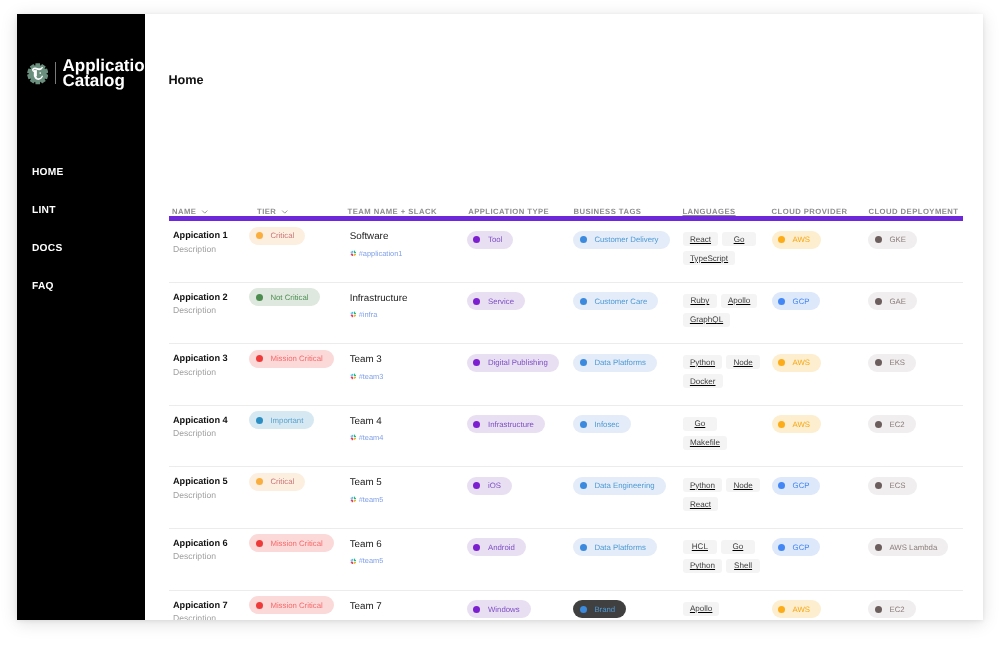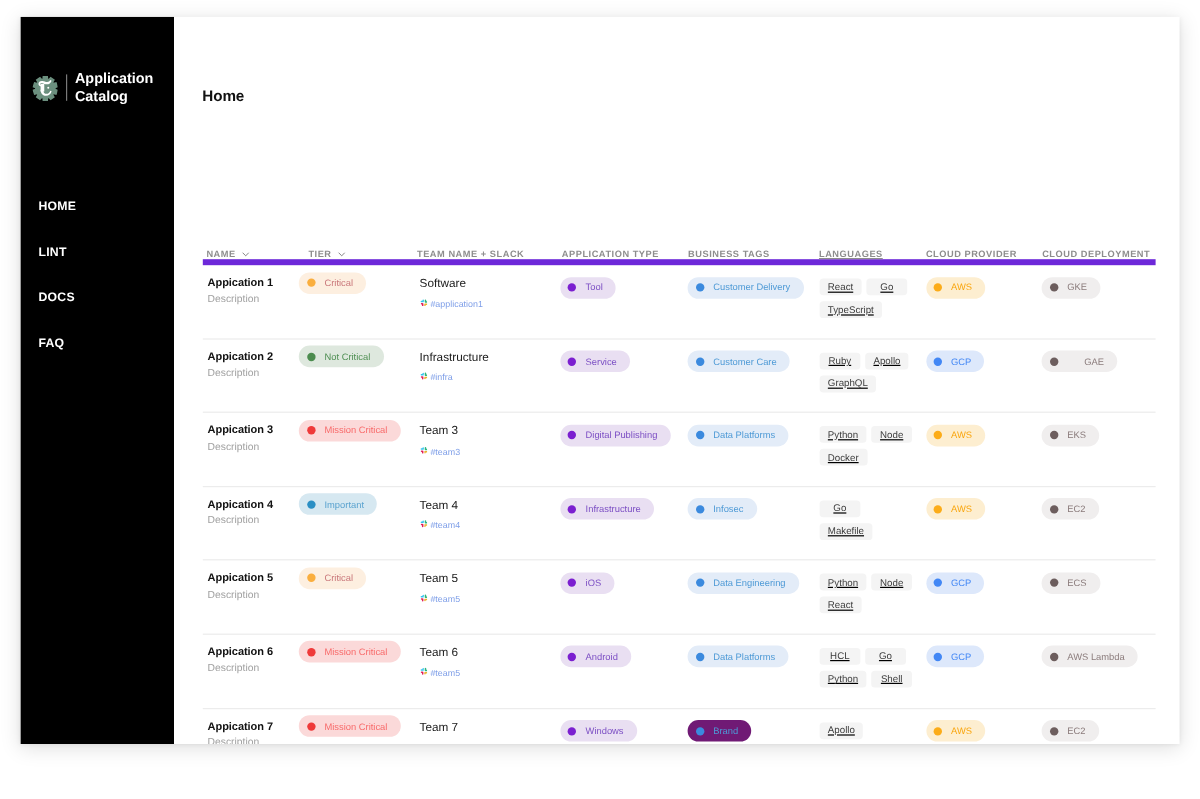--- a/index.html
+++ b/index.html
@@ -7,21 +7,21 @@
        font-family:"Liberation Sans",sans-serif;-webkit-font-smoothing:antialiased;text-rendering:geometricPrecision;}
   .page-bg{position:absolute;inset:0;background:#ffffff;}
   .app{position:absolute;left:17px;top:14px;width:966px;height:606px;background:#fff;
        box-shadow:0 3px 16px rgba(0,0,0,0.13), 0 1px 4px rgba(0,0,0,0.07);display:flex;overflow:hidden;}
 
   
   .sidebar{width:128px;flex:0 0 128px;background:#000;position:relative;}
   .brand{display:flex;align-items:center;position:absolute;left:9.7px;top:44px;}
   .brand-logo{width:21.5px;height:21.5px;flex:0 0 21.5px;display:block;position:relative;top:1px;}
   .brand-div{width:1px;height:21.5px;background:#7a7a7a;margin:0 6.7px 0 6.6px;flex:0 0 1px;}
-  .brand-title{color:#fff;font-size:12px;font-weight:bold;line-height:15.2px;letter-spacing:0px;white-space:nowrap;}
+  .brand-title{color:#fff;font-size:17px;font-weight:bold;line-height:15.2px;letter-spacing:0px;white-space:nowrap;}
   .nav{position:absolute;left:0;top:149px;width:100%;}
   .nav-item{color:#fff;font-size:10.2px;font-weight:bold;letter-spacing:0.25px;
             padding-left:15px;height:38px;line-height:19px;cursor:pointer;}
 
   
   .main{flex:1;padding:0;position:relative;}
   .head{position:absolute;left:23.5px;top:59.5px;}
   h1.title{font-size:12.7px;margin:0;color:#121212;font-weight:bold;letter-spacing:-0.05px;line-height:13px;}
   .subtitle{margin-top:13px;font-size:9.75px;color:#474747;line-height:12.9px;width:410px;}
 
@@ -57,21 +57,21 @@
   .c-deploy{width:115px;flex:0 0 115px;padding-left:0px;box-sizing:border-box;}
   .th.c-name{padding-left:3px;}
   .th.c-tier{padding-left:7.6px;}
   .th.c-apptype{padding-left:1.2px;}
   .th.c-team{padding-left:0px;}
   .th.c-lang{padding-left:0.6px;}
 
   .app-name{font-size:9.2px;font-weight:bold;color:#121212;line-height:11px;letter-spacing:-.05px}
   .app-desc{font-size:8.6px;color:#a0a0a0;line-height:11px;margin-top:2.5px}
   .team-name{font-size:9.8px;color:#1a1a1a;line-height:11px;margin-top:1px;}
-  .slack{display:flex;margin-top:6.5px;}
+  .slack{display:flex;align-items:center;margin-top:6.5px;}
   .slack-ico{width:6.8px;height:6.8px;margin-right:2.2px;flex:0 0 6.8px}
   .slack-txt{font-size:7.4px;color:#7f9fe8;letter-spacing:.02px}
 
   .pill{display:inline-flex;align-items:center;border-radius:999px;height:18px;
         padding:0 11px 0 6.5px;font-size:7.8px;white-space:nowrap;box-sizing:border-box;}
   .pill .dot{width:7px;height:7px;border-radius:50%;margin-right:7.5px;flex:0 0 7px}
   .chip{display:inline-flex;align-items:center;justify-content:center;background:#f4f4f4;border-radius:3px;
         height:14px;min-width:34px;padding:0 7px;font-size:8.1px;color:#3d3d3d;margin:0 4px 5px 0;box-sizing:border-box;}
   .chips{display:flex;flex-wrap:wrap;width:82px;margin-left:1px;margin-top:2px;}
 </style>
@@ -230,21 +230,21 @@
               <div class="chips">
                 <span class="chip">Ruby</span>
                 <span class="chip">Apollo</span>
                 <span class="chip">GraphQL</span>
               </div>
             </div>
             <div class="c-cloud"><div class="pill" style="background: rgb(221, 232, 251); color: rgb(66, 135, 245);">
                 <span class="dot" style="background: rgb(66, 135, 245);"></span>
                 <span>GCP</span>
               </div></div>
-            <div class="c-deploy"><div class="pill" style="background: rgb(240, 238, 238); color: rgb(139, 124, 124); gap: 14px;">
+            <div class="c-deploy"><div class="pill" style="background: rgb(240, 238, 238); color: rgb(139, 124, 124);">
                 <span class="dot" style="background: rgb(109, 94, 94);"></span>
                 <span>GAE</span>
               </div></div>
           </div>
           <div class="row">
             <div class="c-name">
               <div class="app-name">Appication 3</div>
               <div class="app-desc">Description</div>
             </div>
             <div class="c-tier"><div class="pill" style="background: rgb(251, 217, 217); color: rgb(248, 106, 106);">
@@ -439,21 +439,21 @@
                 <span class="dot" style="background: rgb(239, 58, 58);"></span>
                 <span>Mission Critical</span>
               </div></div>
             <div class="c-team">
               <div class="team-name">Team 7</div>
             </div>
             <div class="c-apptype"><div class="pill" style="background: rgb(233, 223, 242); color: rgb(124, 79, 196);">
                 <span class="dot" style="background: rgb(123, 31, 208);"></span>
                 <span>Windows</span>
               </div></div>
-            <div class="c-tags"><div class="pill" style="background: #701a75; color: rgb(78, 154, 214);">
+            <div class="c-tags"><div class="pill" style="background: #404040; color: rgb(78, 154, 214);">
                 <span class="dot" style="background: rgb(59, 138, 222);"></span>
                 <span>Brand</span>
               </div></div>
             <div class="c-lang">
               <div class="chips">
                 <span class="chip">Apollo</span>
               </div>
             </div>
             <div class="c-cloud"><div class="pill" style="background: rgb(253, 238, 208); color: rgb(249, 166, 15);">
                 <span class="dot" style="background: rgb(252, 172, 24);"></span>

